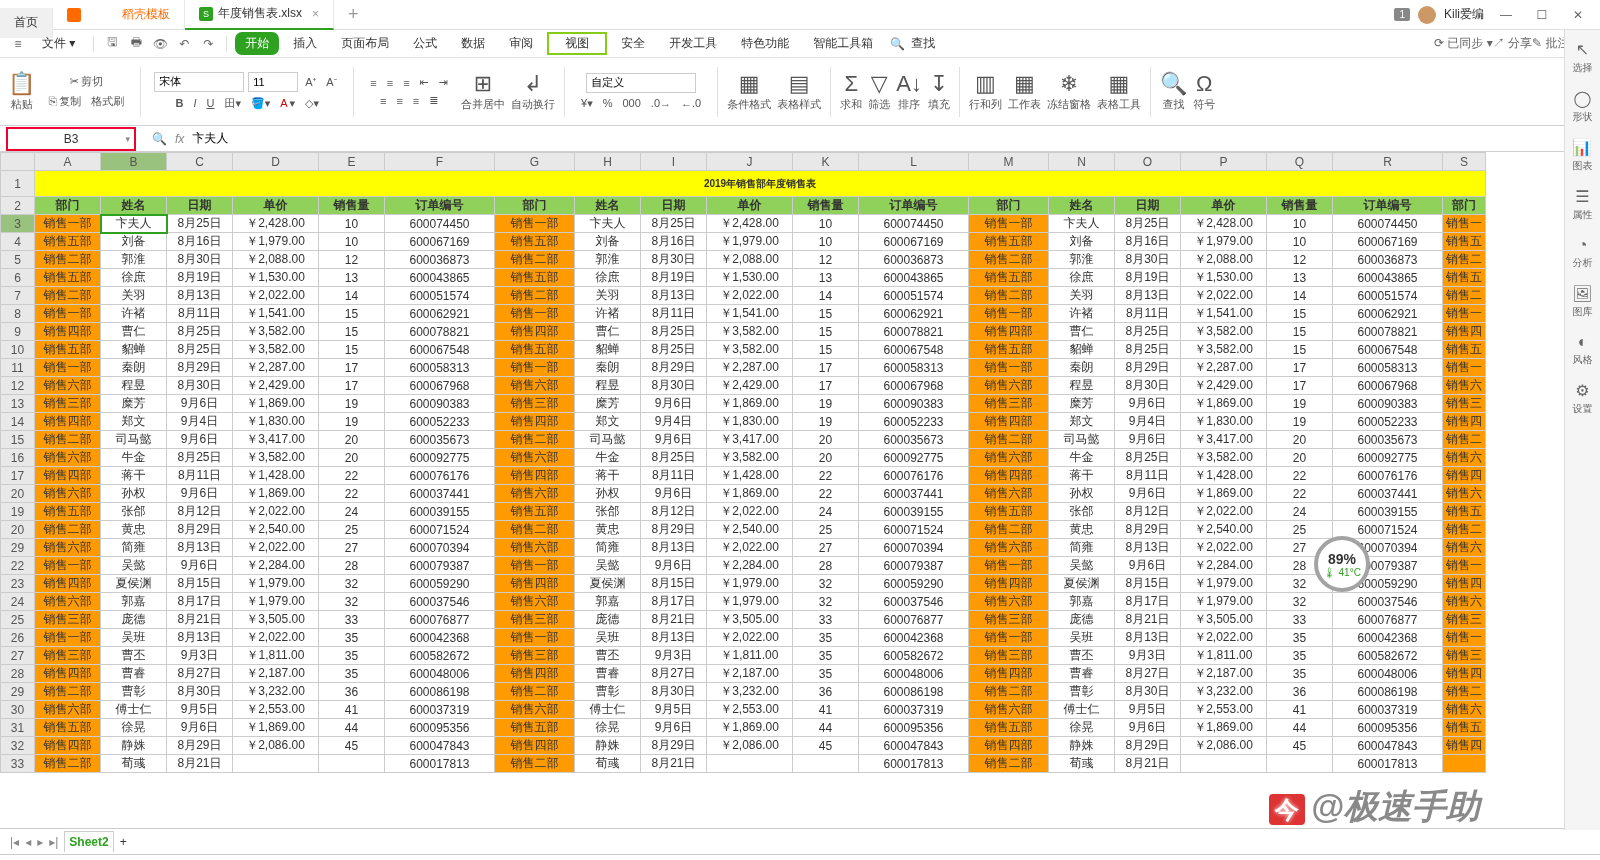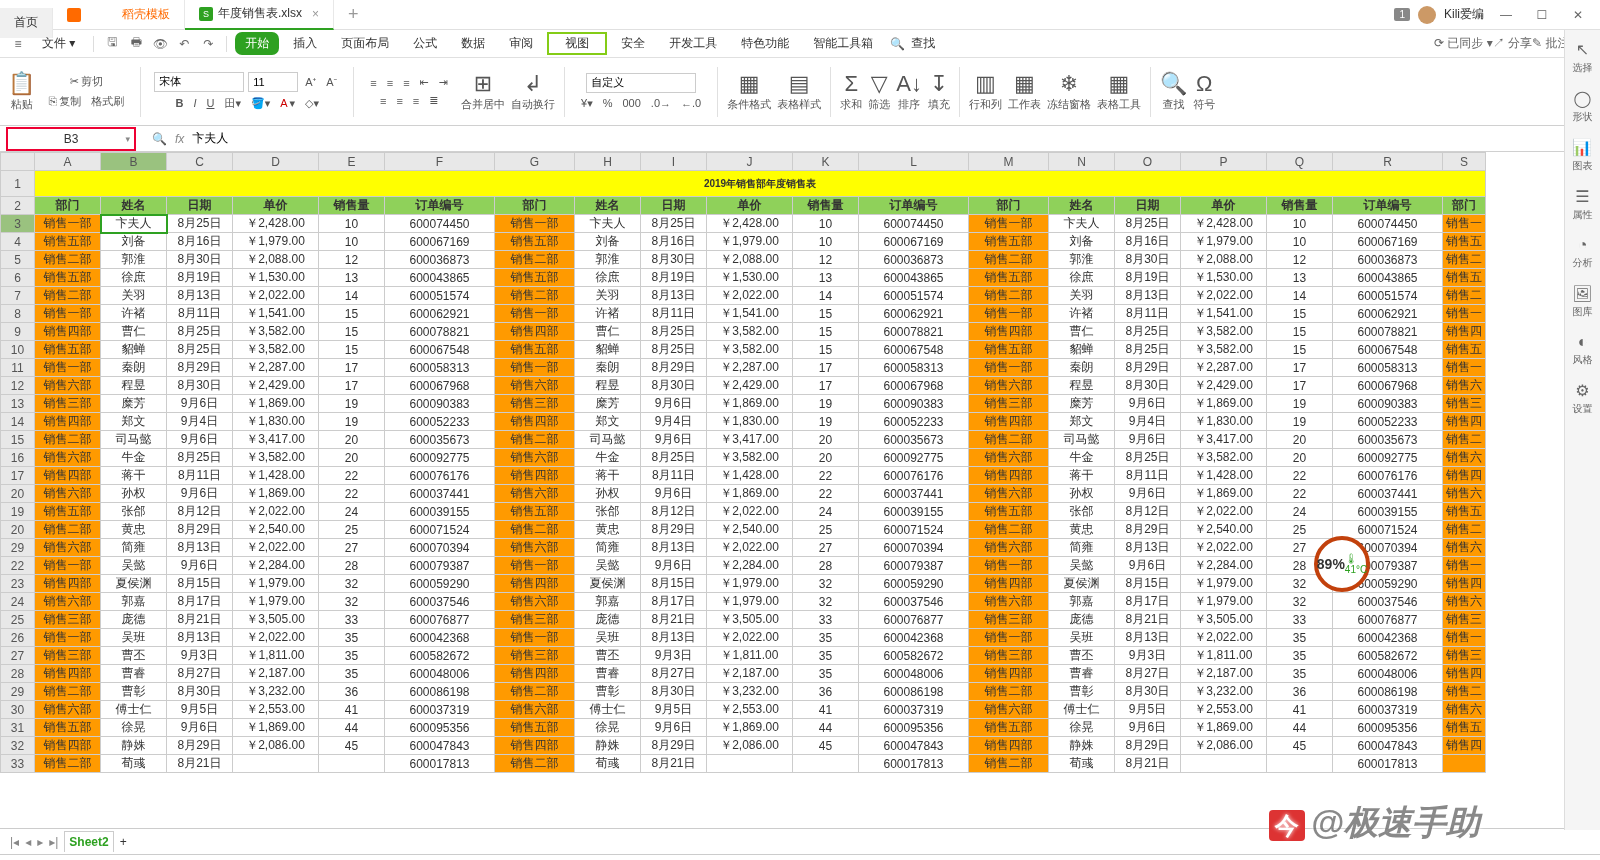--- a/index.html
+++ b/index.html
@@ -73,26 +73,26 @@
 .statusbar { height: 26px; border-top: 1px solid #ccc; display: flex; align-items: center; padding: 0 10px; gap: 12px; font-size: 11px; color: #666; }
 .statusbar .right { margin-left: auto; display: flex; align-items: center; gap: 10px; }
 .zbtn { border: 1px solid #ccc; width: 16px; height: 16px; text-align: center; line-height: 14px; }
 
 
 .rsidebar { position: absolute; right: 0; top: 30px; width: 36px; height: 800px; background: #f5f5f5; border-left: 1px solid #ddd; display: flex; flex-direction: column; align-items: center; gap: 14px; padding-top: 10px; font-size: 10px; color: #666; }
 .rsidebar .sitem { display: flex; flex-direction: column; align-items: center; gap: 2px; }
 .rsidebar .sic { font-size: 16px; }
 
 
-.perf { position: absolute; right: 230px; top: 536px; width: 56px; height: 56px; border: 4px solid #c2410c; border-radius: 50%; background: #fff; display: flex; flex-direction: row; align-items: center; justify-content: center; font-size: 10px; z-index: 50; }
+.perf { position: absolute; right: 230px; top: 536px; width: 56px; height: 56px; border: 4px solid #a3a3a3; border-radius: 50%; background: #fff; display: flex; flex-direction: column; align-items: center; justify-content: center; font-size: 10px; z-index: 50; }
 .perf .pct { font-size: 14px; font-weight: bold; }
 .perf .temp { color: #2ea121; }
 
 
-.wm { position: absolute; right: 120px; bottom: 14px; font-size: 34px; color: rgba(40,40,40,0.55); font-weight: bold; font-style: italic; text-shadow: 0 0 4px #fff; z-index: 60; pointer-events: none; padding-left: 16px; }
+.wm { position: absolute; right: 120px; bottom: 30px; font-size: 34px; color: rgba(40,40,40,0.55); font-weight: bold; font-style: italic; text-shadow: 0 0 4px #fff; z-index: 60; pointer-events: none; padding-left: 16px; }
 .wm .logo { background: #d33; color: #fff; font-style: normal; padding: 2px 6px; border-radius: 4px; font-size: 24px; margin-right: 6px; }
 </style>
 </head>
 <body>
 
 <div class="titlebar">
   <div class="tab home">首页</div>
   <div class="tab docer">
       <span class="ico"></span>
       <span>稻壳模板</span>

